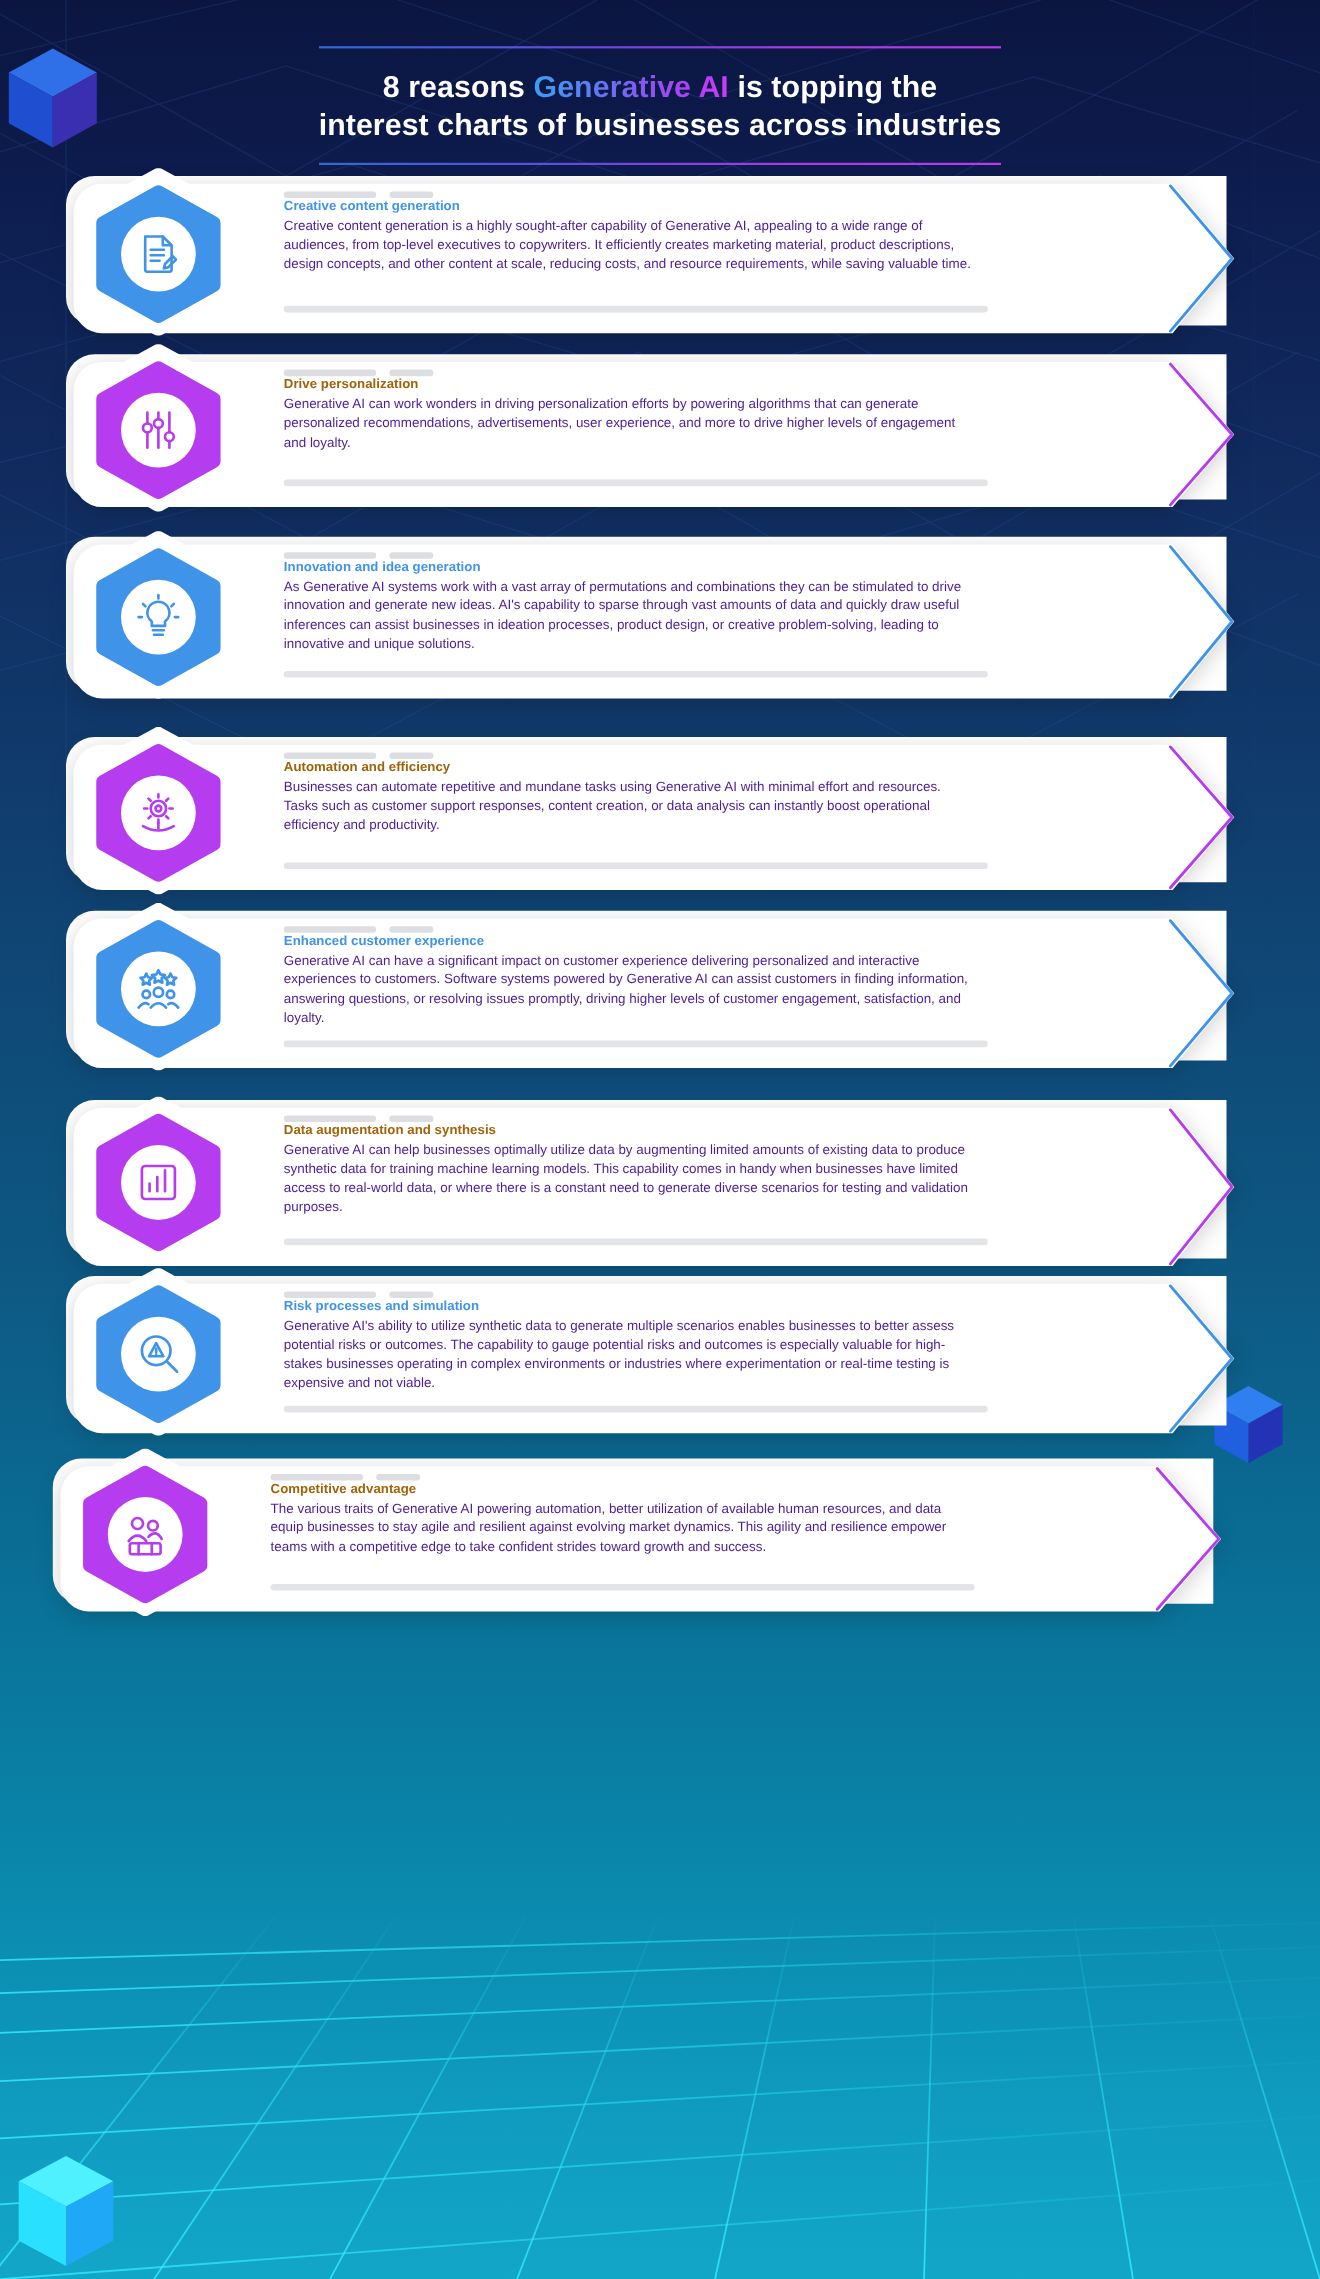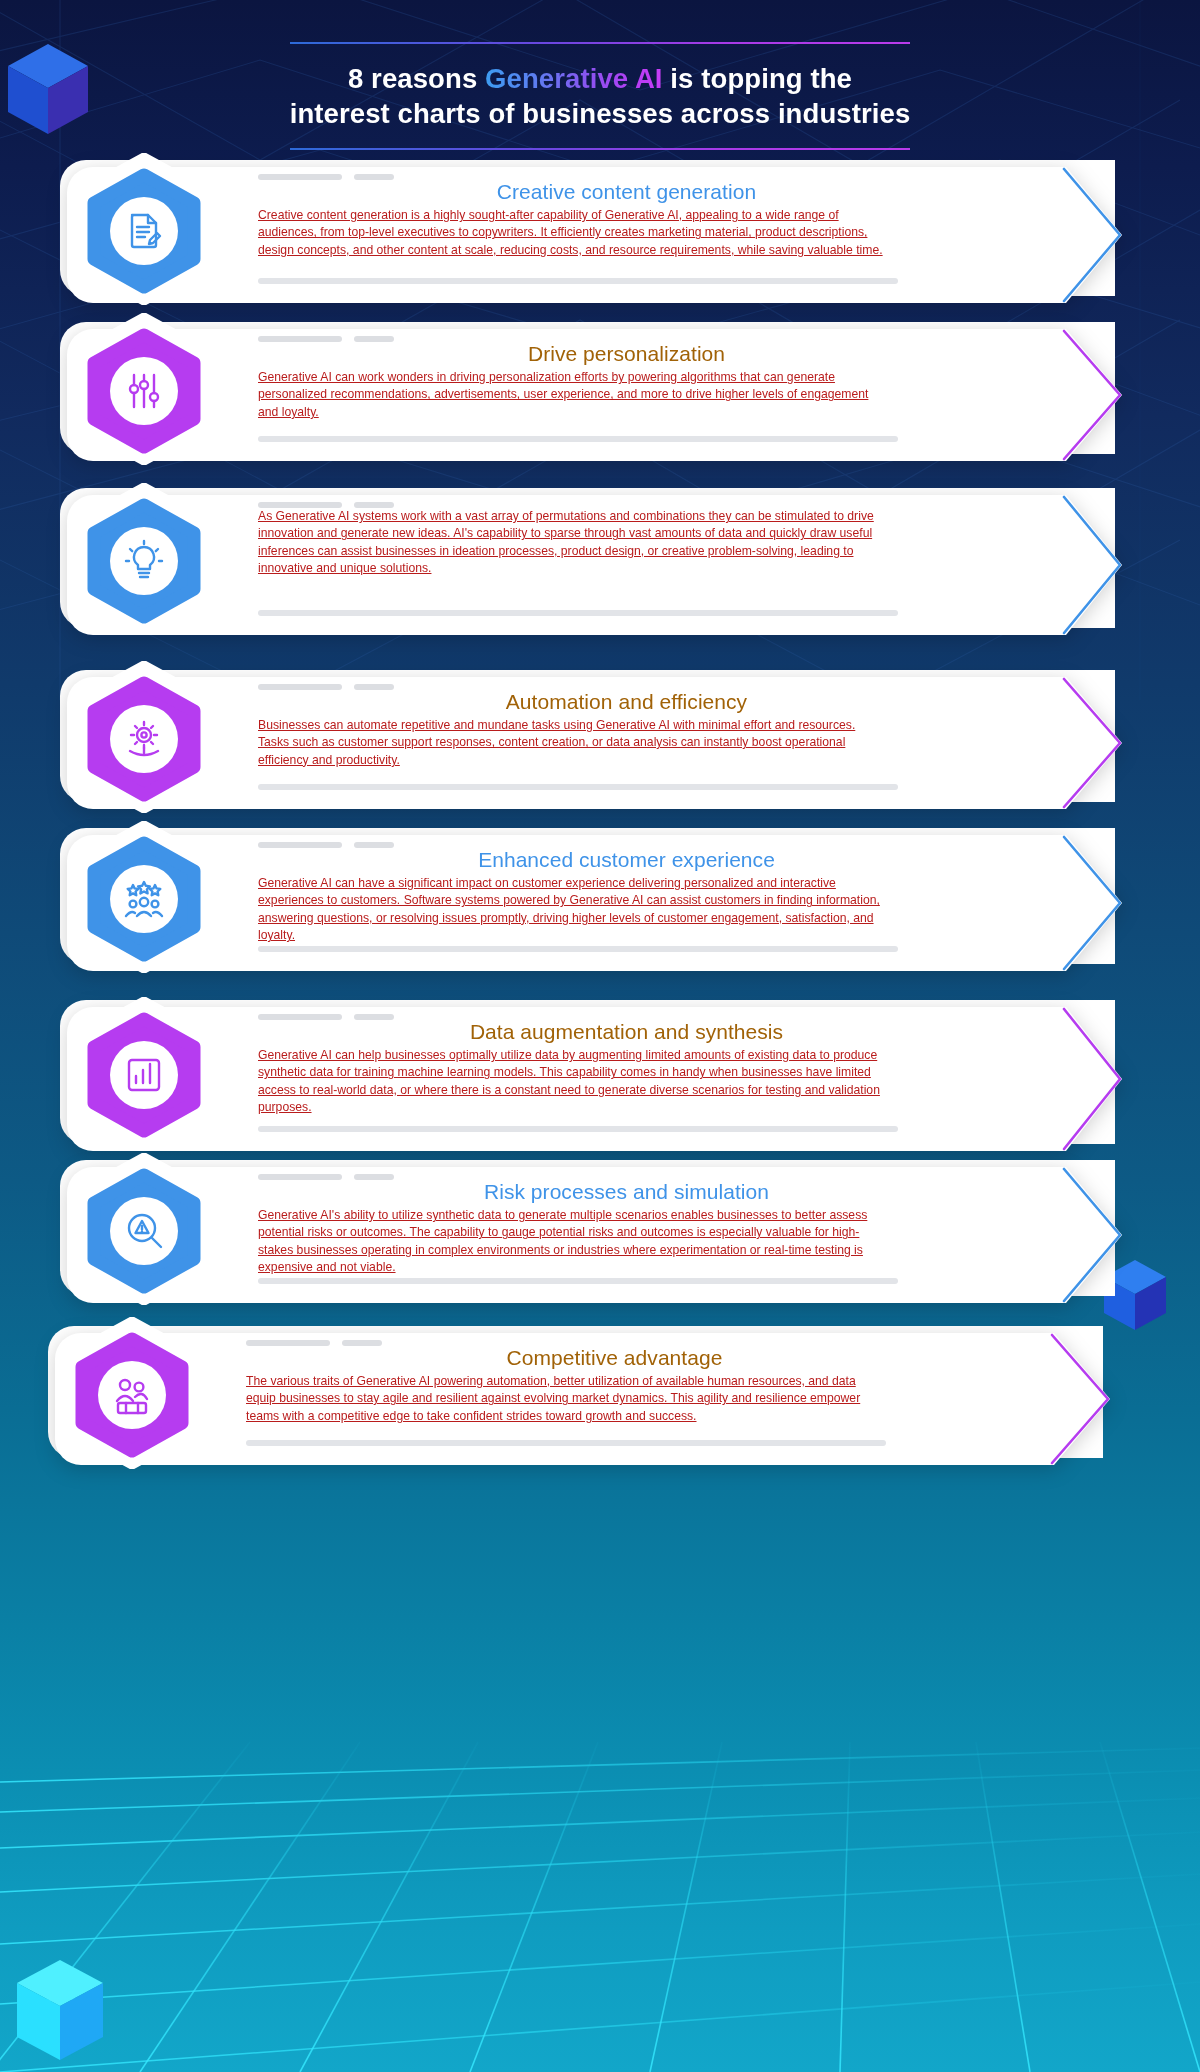--- a/index.html
+++ b/index.html
@@ -85,22 +85,22 @@
   
   .bars-top { position:absolute; top:14px; left:198px; display:flex; gap:12px; }
   .bar { height:6px; border-radius:3px; background:#dcdee2; }
   .bar.w1 { width:84px; }
   .bar.w2 { width:40px; }
   .bar-bottom {
     position:absolute; left:198px; bottom:12px;
     height:6px; border-radius:3px; background:#e2e4e8; width:640px;
   }
 
-  .card-title { font-size:21px; font-weight:400; letter-spacing:.05px; margin-bottom:3px;text-align:center; }
-  .card-body  { font-size:12.2px; line-height:1.43; color:#b91c1c; max-width:625px;text-decoration:underline; }
+  .card-title { font-size:12px; font-weight:700; letter-spacing:.05px; margin-bottom:3px; }
+  .card-body  { font-size:12.2px; line-height:1.43; color:#4c1d95; max-width:625px; }
 
   
   .hexwrap {
     position:absolute; left:0px; top:50%; transform:translateY(-50%);
     width:170px; height:150px;
   }
   .hexwrap svg { display:block; }
 
   
   .blue  { color:#3f93e8; }
@@ -270,20 +270,21 @@
   <svg class="card-shape" width="1069" height="154" viewBox="-7 -7 1069 154" preserveAspectRatio="none">
     <path d="M 26 0 H 999 L 1055 70 L 999 140 H 26 A 26 26 0 0 1 0 114 V 26 A 26 26 0 0 1 26 0 Z" fill="#ffffff"></path>
     <path d="M 997 2 L 1053 70 L 997 138" fill="none" stroke="#3f93e8" stroke-width="2.6" stroke-linejoin="round" stroke-linecap="round"></path>
   </svg>
       <div class="bars-top">
         <span class="bar w1"></span>
         <span class="bar w2"></span>
       </div>
       <div class="bar-bottom"></div>
       <div class="card-inner">
+        <div class="card-title blue">Innovation and idea generation</div>
         <div class="card-body">As Generative AI systems work with a vast array of permutations and combinations they can be stimulated to drive innovation and generate new ideas. AI's capability to sparse through vast amounts of data and quickly draw useful inferences can assist businesses in ideation processes, product design, or creative problem-solving, leading to innovative and unique solutions.</div>
       </div>
       <div class="hexwrap">
 
   <svg width="170" height="152" viewBox="0 0 170 152">
     <polygon points="84,4 150,40 150,112 84,148 18,112 18,40" fill="#ffffff" stroke="#ffffff" stroke-width="9" stroke-linejoin="round"></polygon>
     <polygon points="84,22 134,50 134,106 84,134 34,106 34,50" fill="#3f93e8" stroke="#3f93e8" stroke-width="13" stroke-linejoin="round"></polygon>
     <circle cx="84" cy="78" r="34" fill="#ffffff"></circle>
     <g transform="translate(60,54)">
               <svg viewBox="0 0 48 48" width="48" height="48">

